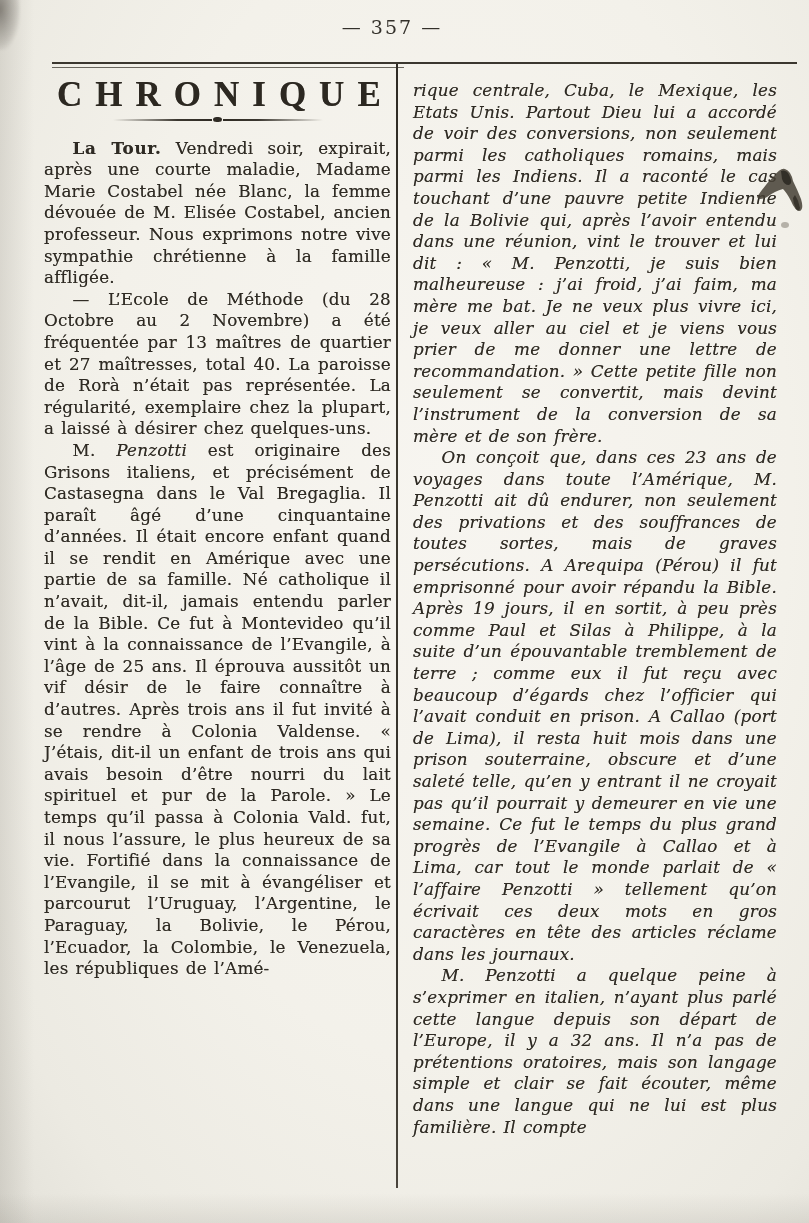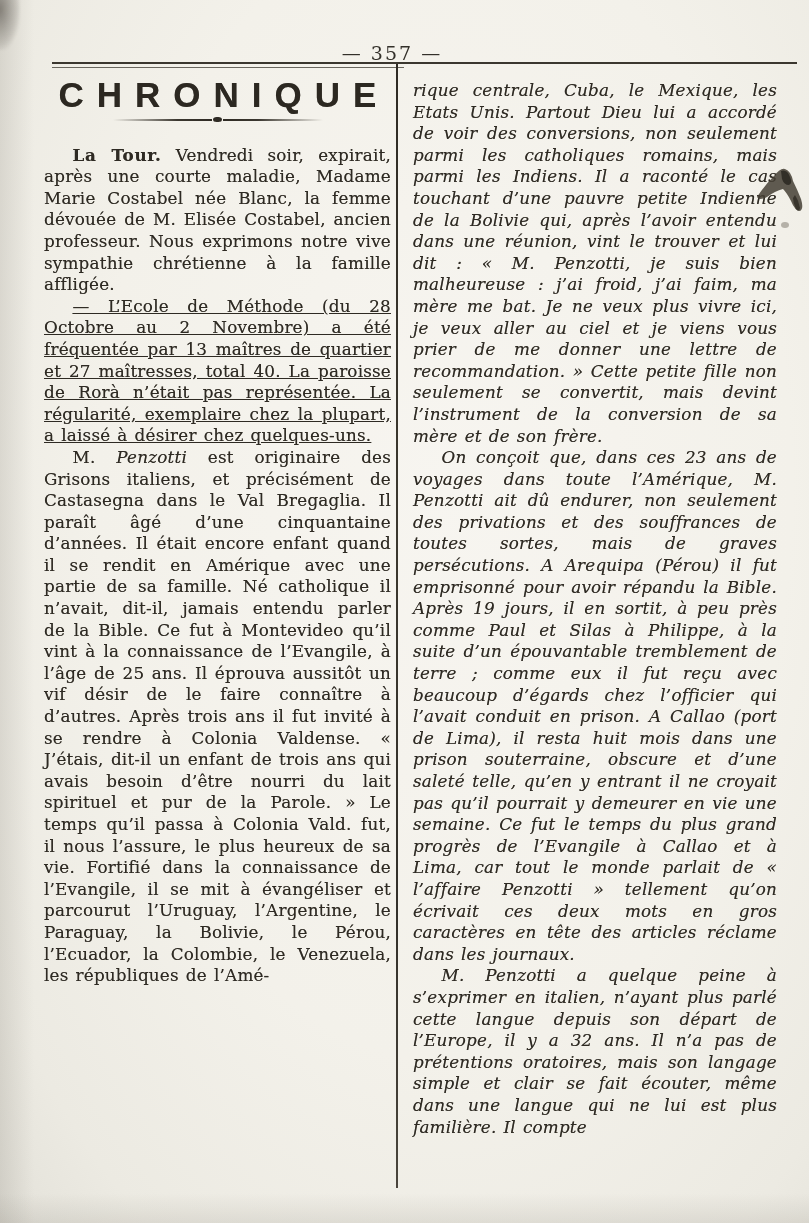--- a/index.html
+++ b/index.html
@@ -24,21 +24,21 @@
   .edge-bottom{
     position:absolute;left:0;bottom:0;width:809px;height:30px;
     background:linear-gradient(0deg, rgba(120,115,105,.14), rgba(120,115,105,0));
   }
   .corner-smudge{
     position:absolute;left:-6px;top:-8px;width:26px;height:58px;
     background:radial-gradient(ellipse at 20% 30%, rgba(60,55,48,.55), rgba(60,55,48,.15) 60%, transparent 75%);
     filter:blur(1px);
   }
   .page-number{
-    position:absolute;top:42px;left:0;width:784px;
+    position:absolute;top:16px;left:0;width:784px;
     text-align:center;
     font-size:19px;letter-spacing:2px;color:#33302a;
   }
   .top-rule{
     position:absolute;top:62px;left:52px;width:745px;height:2px;
     background:#3b372f;
   }
   .top-rule-2{
     position:absolute;top:67px;left:52px;width:352px;height:1px;
     background:rgba(59,55,47,.75);
@@ -59,21 +59,21 @@
   .col-left{left:44px;top:76px;width:347px;}
   .col-right{left:413px;top:80px;width:364px;font-style:italic;}
   .section-title{
     margin:8px 0 0 0;
     text-align:center;
     font-size:35px;
     font-weight:bold;
     letter-spacing:13px;
     text-indent:13px; 
     color:#2c2821;
-    font-family:Liberation Sans, sans-serif;
+    font-family:Liberation Serif, serif;
     text-shadow:0 0 .6px rgba(44,40,33,.6);
   }
   .title-ornament{
     display:flex;align-items:center;justify-content:center;
     margin:9px auto 0 auto;width:210px;height:10px;
   }
   .title-ornament .line-l{
     flex:1;height:2px;
     background:linear-gradient(90deg, transparent, #3b372f 65%, #2f2b24);
   }
@@ -81,23 +81,23 @@
     flex:1;height:2px;
     background:linear-gradient(270deg, transparent, #3b372f 65%, #2f2b24);
   }
   .title-ornament .diamond{
     width:9px;height:5px;margin:0 1px;
     background:#2f2b24;
     border-radius:50% / 60%;
   }
   p.para{margin:0;}
   p.indent{text-indent:1.7em;}
-  .col-left p.first{margin-top:20px;}
+  .col-left p.first{margin-top:13px;}
   .gap-after-sm{margin-bottom:21px;}
-  .gap-after-lg{margin-bottom:28px;text-decoration:underline;}
+  .gap-after-lg{margin-bottom:28px;}
   .lead-bold{font-weight:bold;letter-spacing:.6px;}
   .name-italic{font-style:italic;margin-top:42px;}
   .ink-blot{
     position:absolute;left:751px;top:155px;width:58px;height:85px;
     pointer-events:none;
   }
 </style>
 </head>
 <body>
 

